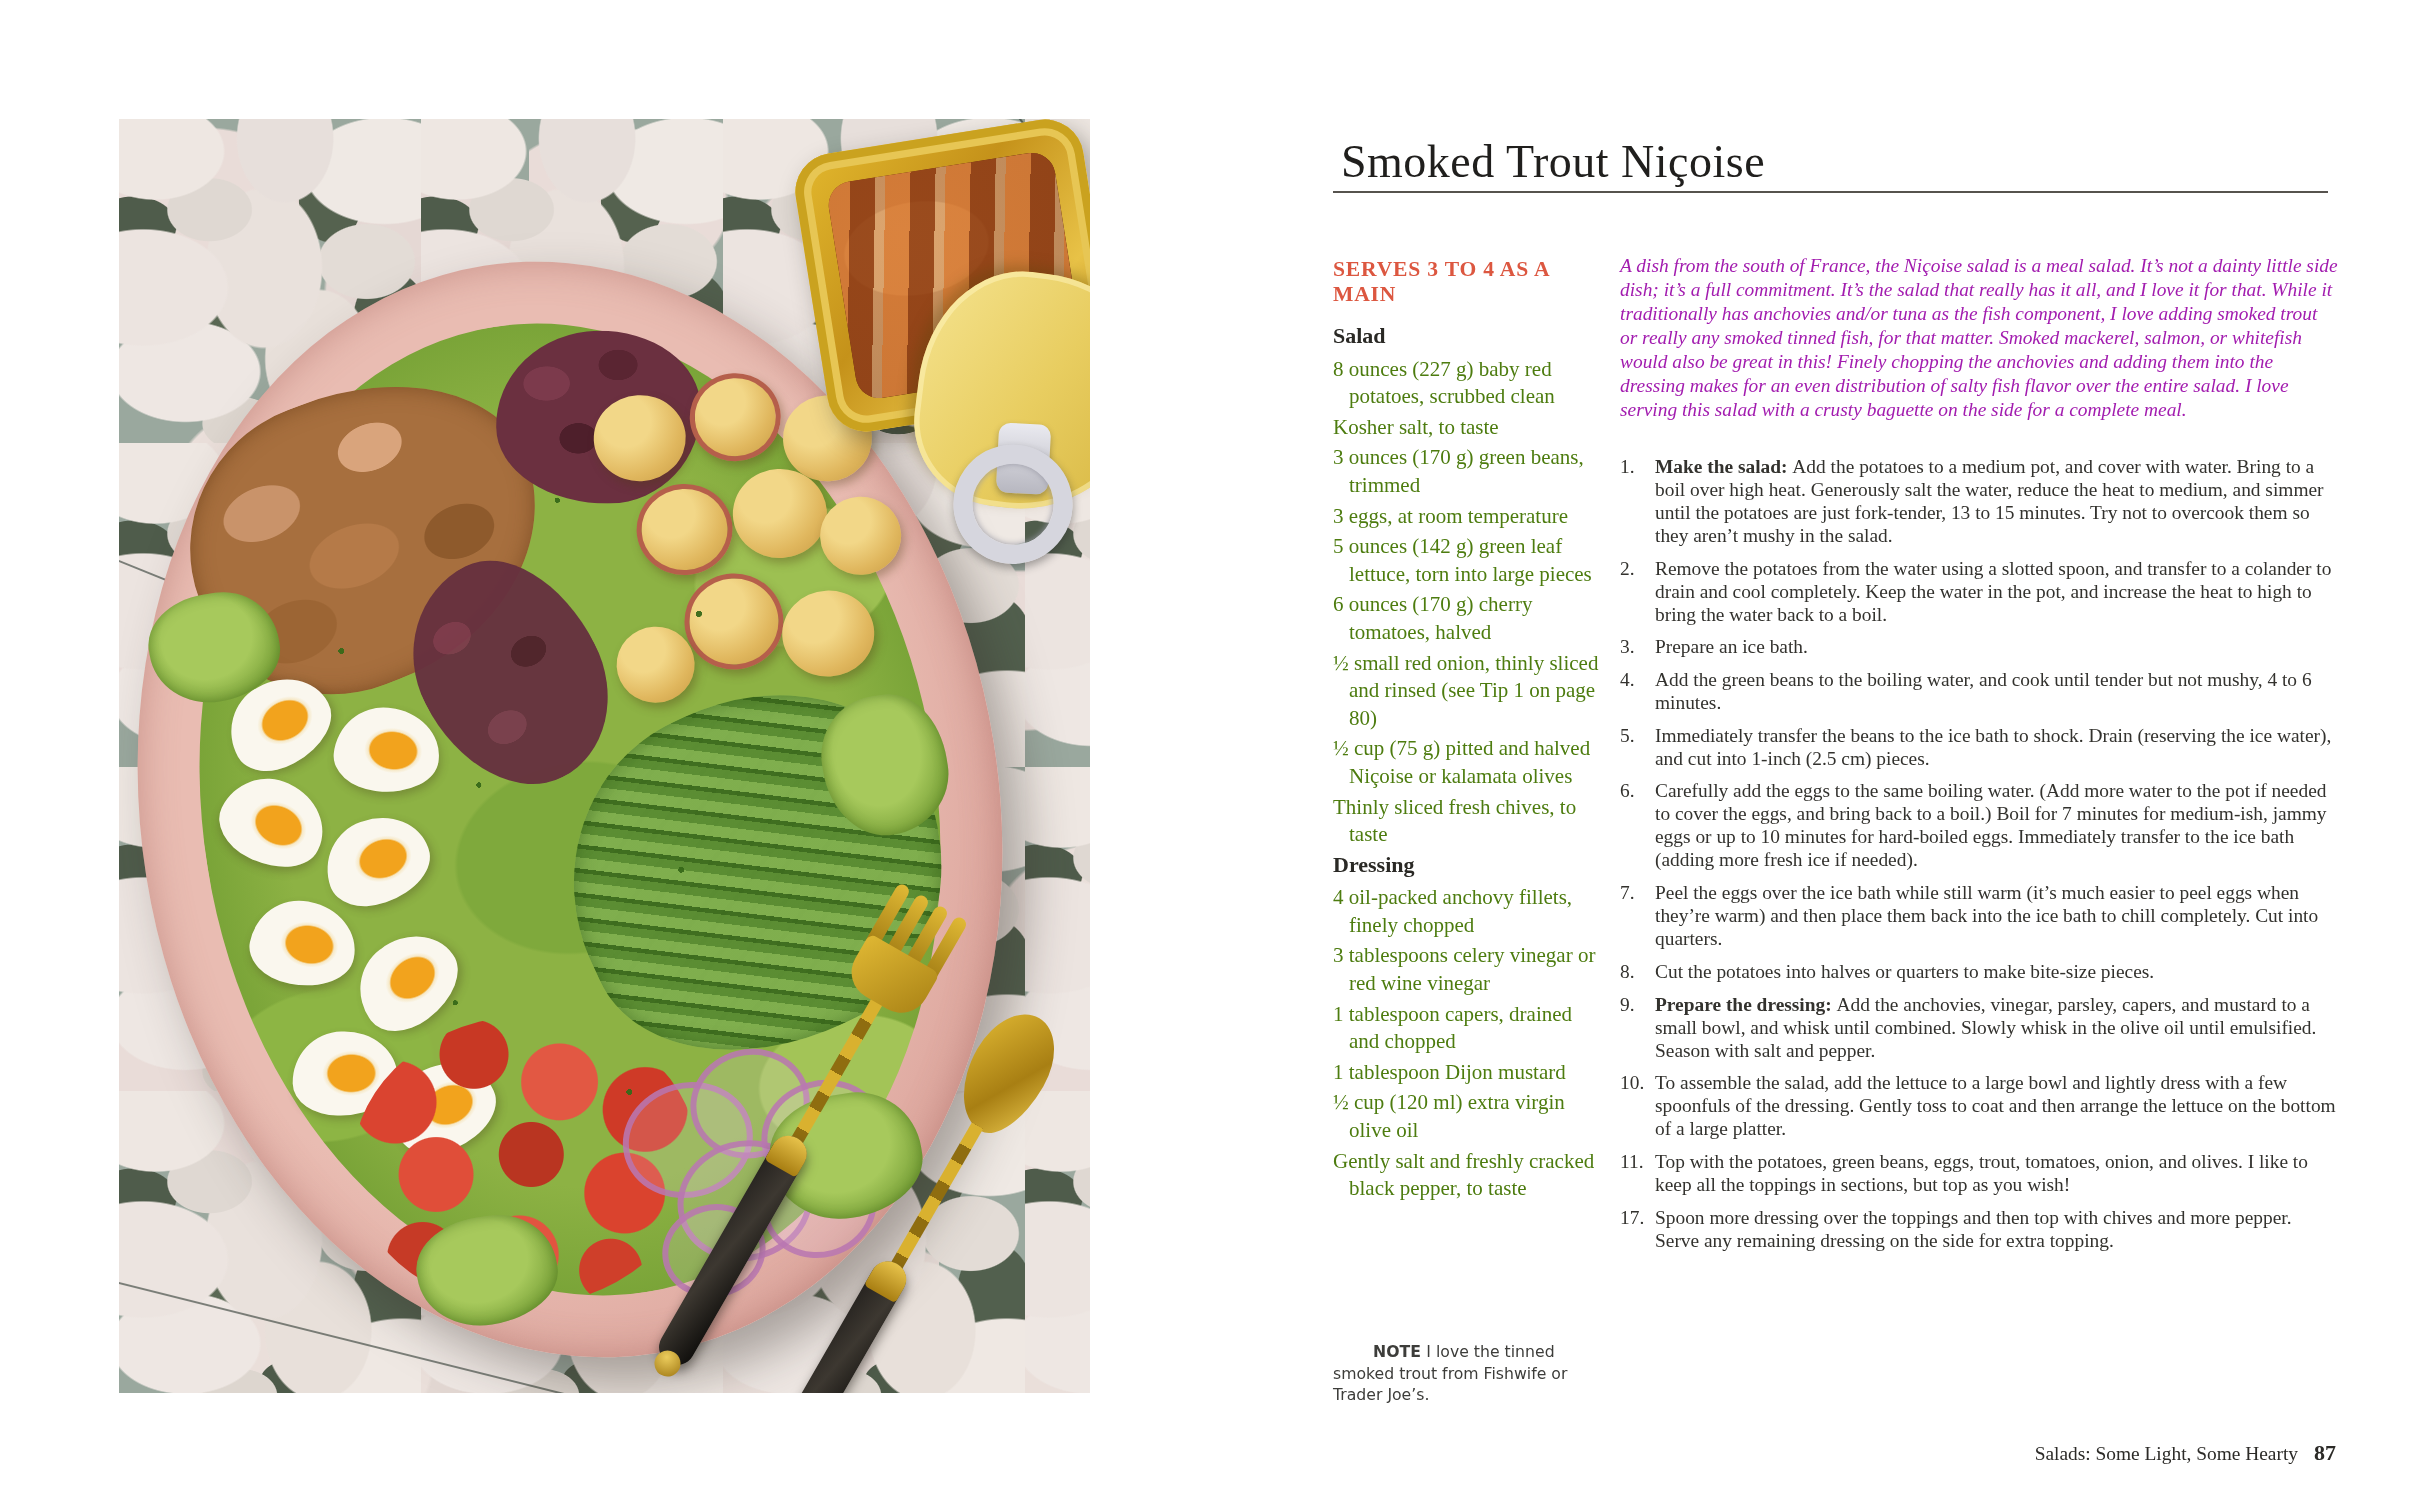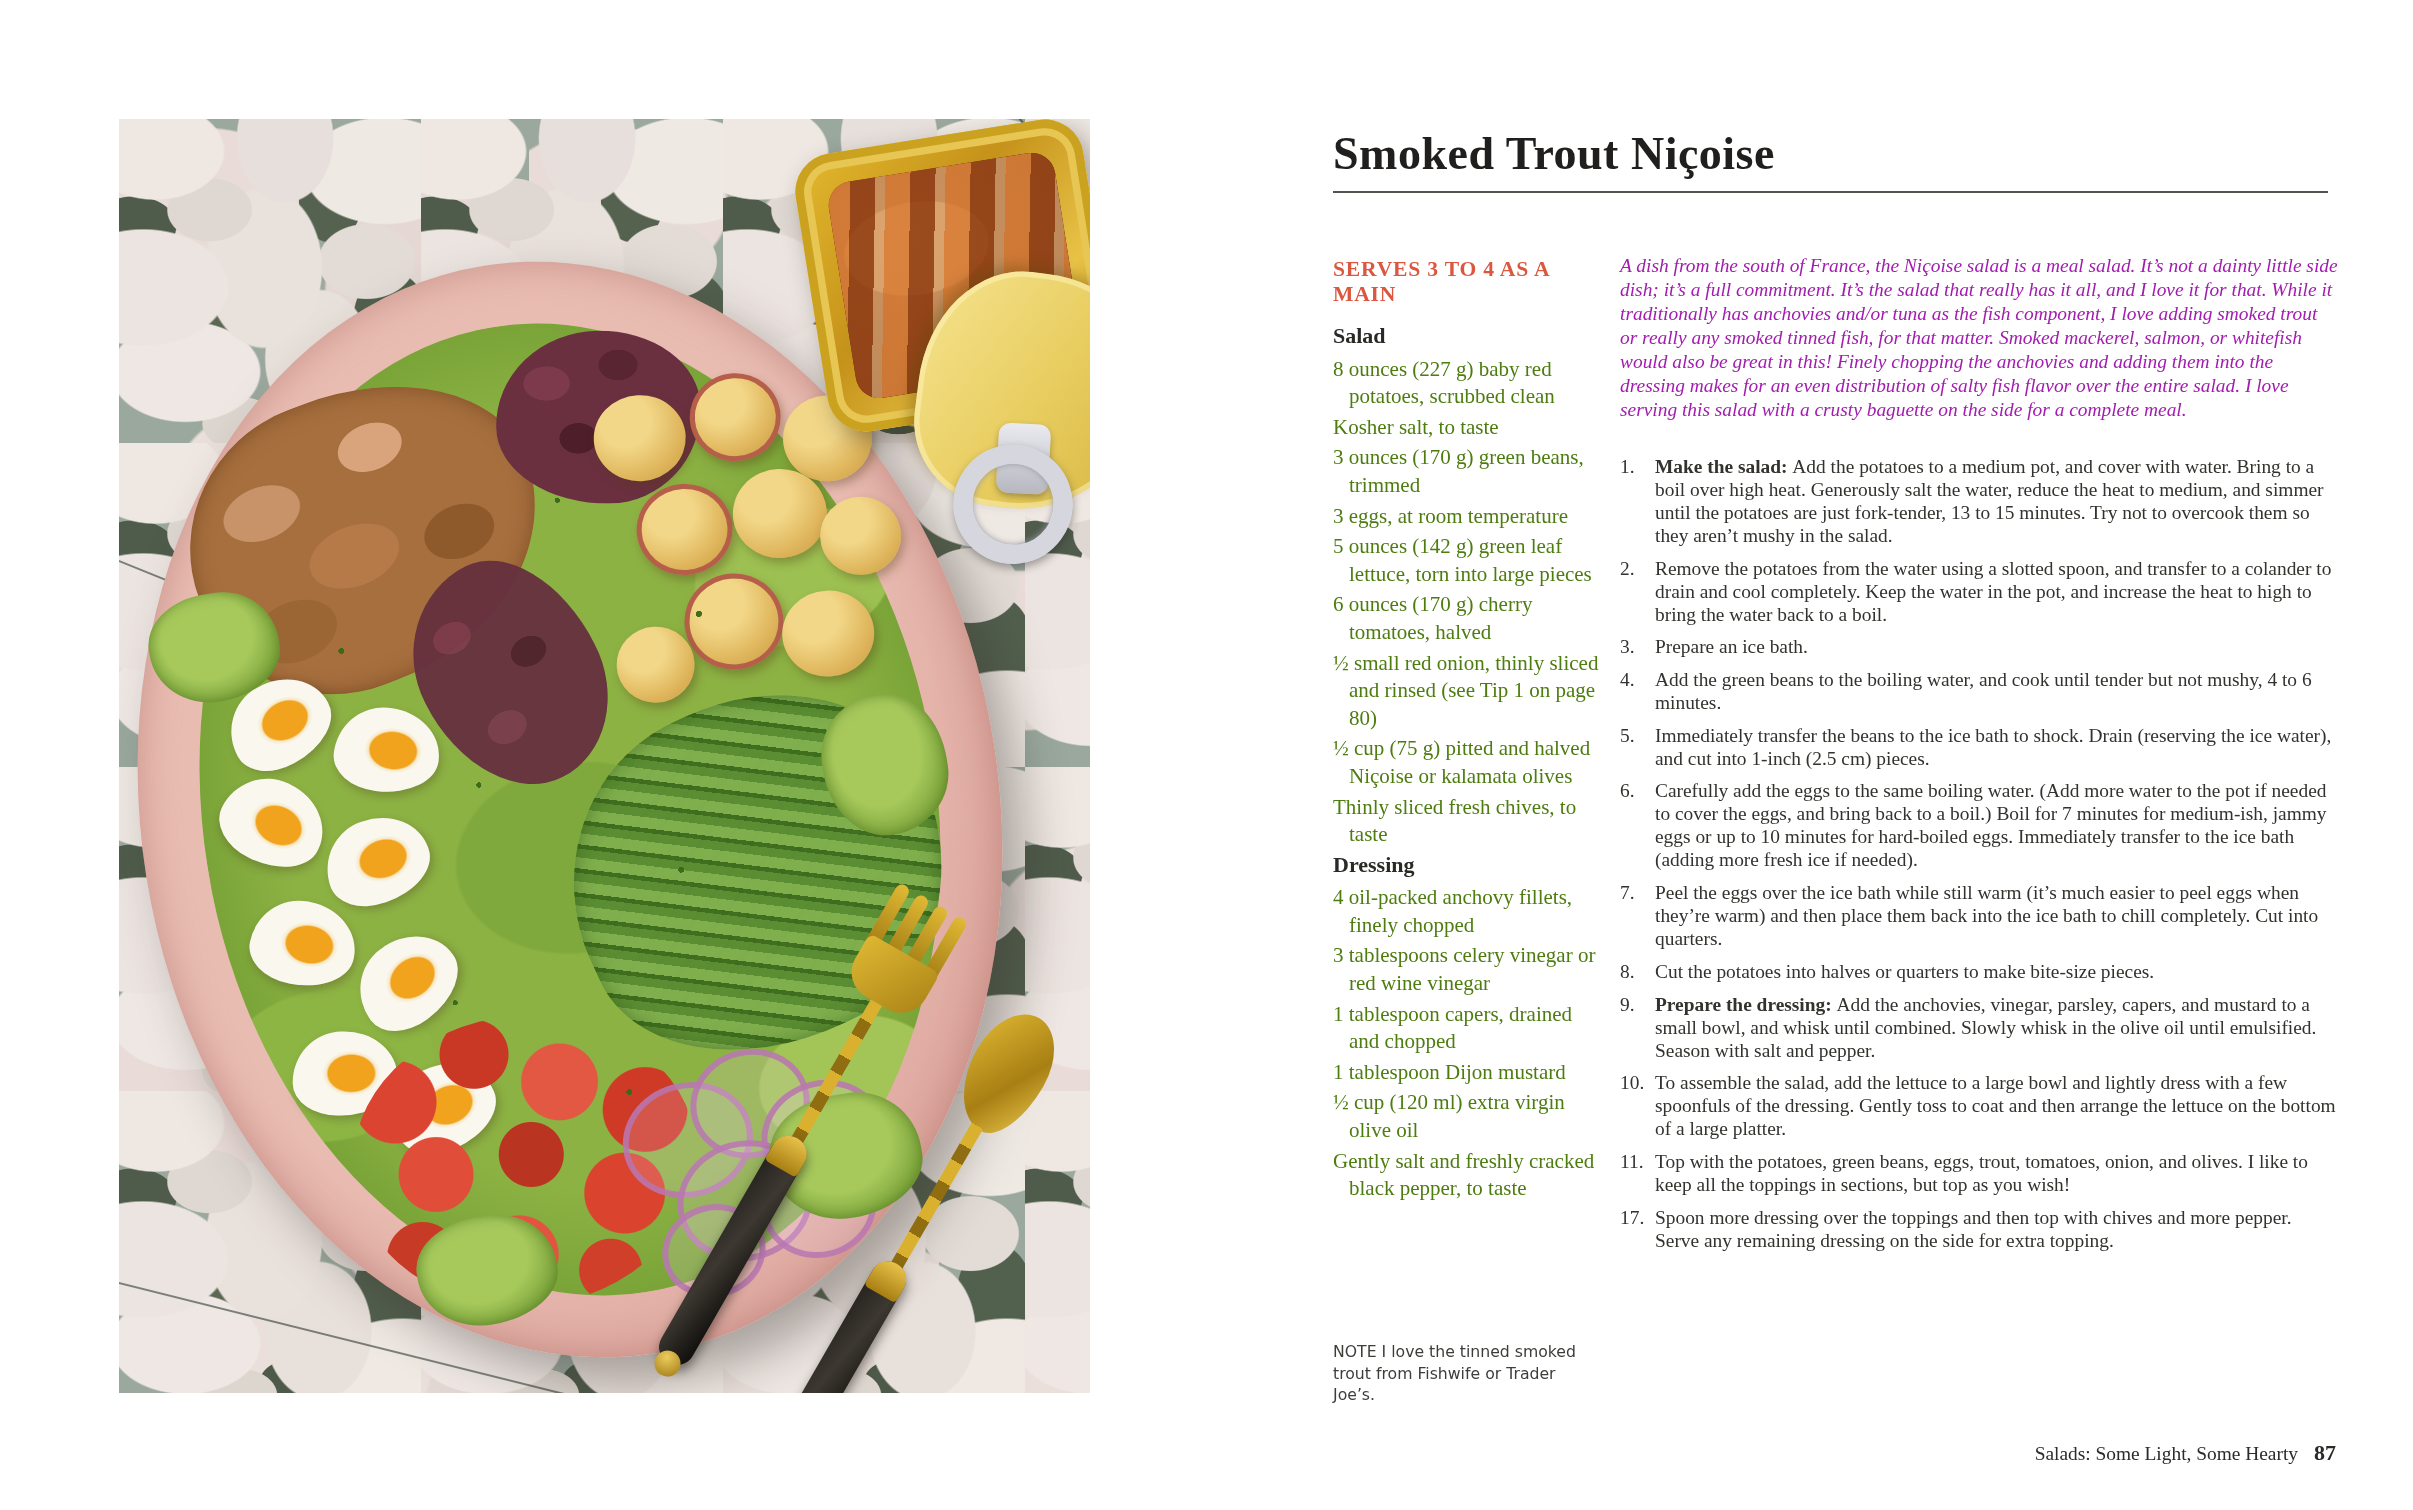--- a/index.html
+++ b/index.html
@@ -164,41 +164,41 @@
         background:repeating-linear-gradient(#d9b12f 0 24px,#8f6d10 24px 42px);}
   .handle{width:36px;height:259px;margin:-2.2px auto 0;border-radius:19.4px;
         background:linear-gradient(100deg,#23201d,#3d3831 45%,#0e0d0b);
         box-shadow:3.2px 5.4px 10.8px rgba(30,25,20,.5);position:relative;}
   .handle .band{position:absolute;top:0;left:0;width:36px;height:35px;border-radius:17.3px 17.3px 4.3px 4.3px;
         background:linear-gradient(#e7c24a,#a87e12);}
   .handle .pommel{position:absolute;bottom:-14px;left:4.9px;width:26px;height:26px;border-radius:50%;
         background:radial-gradient(circle at 35% 30%,#eccc5c,#9c7410);}
 
   
-  .page-title{position:absolute;left:1333px;top:127px;margin:0;font-weight:700;
+  .page-title{position:absolute;left:1333px;top:127px;margin:8px;font-weight:400;
     font-size:46px;letter-spacing:0.5px;color:#201f1d;}
   .title-rule{position:absolute;left:1333px;top:191px;width:995px;height:1.6px;
     background:#56534e;border:0;margin:0;}
 
   .ingredients-col{position:absolute;left:1333px;top:257px;width:273px;}
   .serves{font-weight:700;font-size:21.6px;letter-spacing:0.8px;color:#dc5740;margin:0 0 16px;}
   .ing-head{font-size:22px;font-weight:700;color:#2a2925;margin:0 0 6.5px;}
   .ing-head.dressing{}
   .ing{font-size:21px;line-height:27.5px;margin:0 0 3.2px;padding-left:16px;text-indent:-16px;color:#4d7c0f;}
 
   .method-col{position:absolute;left:1620px;top:254px;width:719px;}
   .intro{font-style:italic;font-size:19.4px;line-height:24px;color:#a21caf;margin:0 0 33px;}
   .step{display:flex;margin:0 0 9.7px;font-size:19.4px;line-height:23px;color:#33322e;}
   .step .num{flex:0 0 35px;}
   .step .stext{margin:0;flex:1;}
   .step .stext b:not(:empty)::after{content:"\00a0";}
 
   .note{position:absolute;left:1333px;top:1341px;width:264px;margin:0;
     font-family:"DejaVu Sans", sans-serif;font-size:15.7px;line-height:21.6px;color:#3d3d3a;}
-  .note b{font-weight:400;}
+  .note b{font-weight:700;margin-left:40px;}
   .note b::after{content:"\00a0";}
 
   .folio{position:absolute;right:77px;top:1440px;font-size:19.4px;color:#2c2b28;white-space:nowrap;}
   .folio .pagenum{font-weight:700;font-size:22px;margin-left:16px;}
 </style>
 </head>
 <body>
 
 <div class="spread">
 

